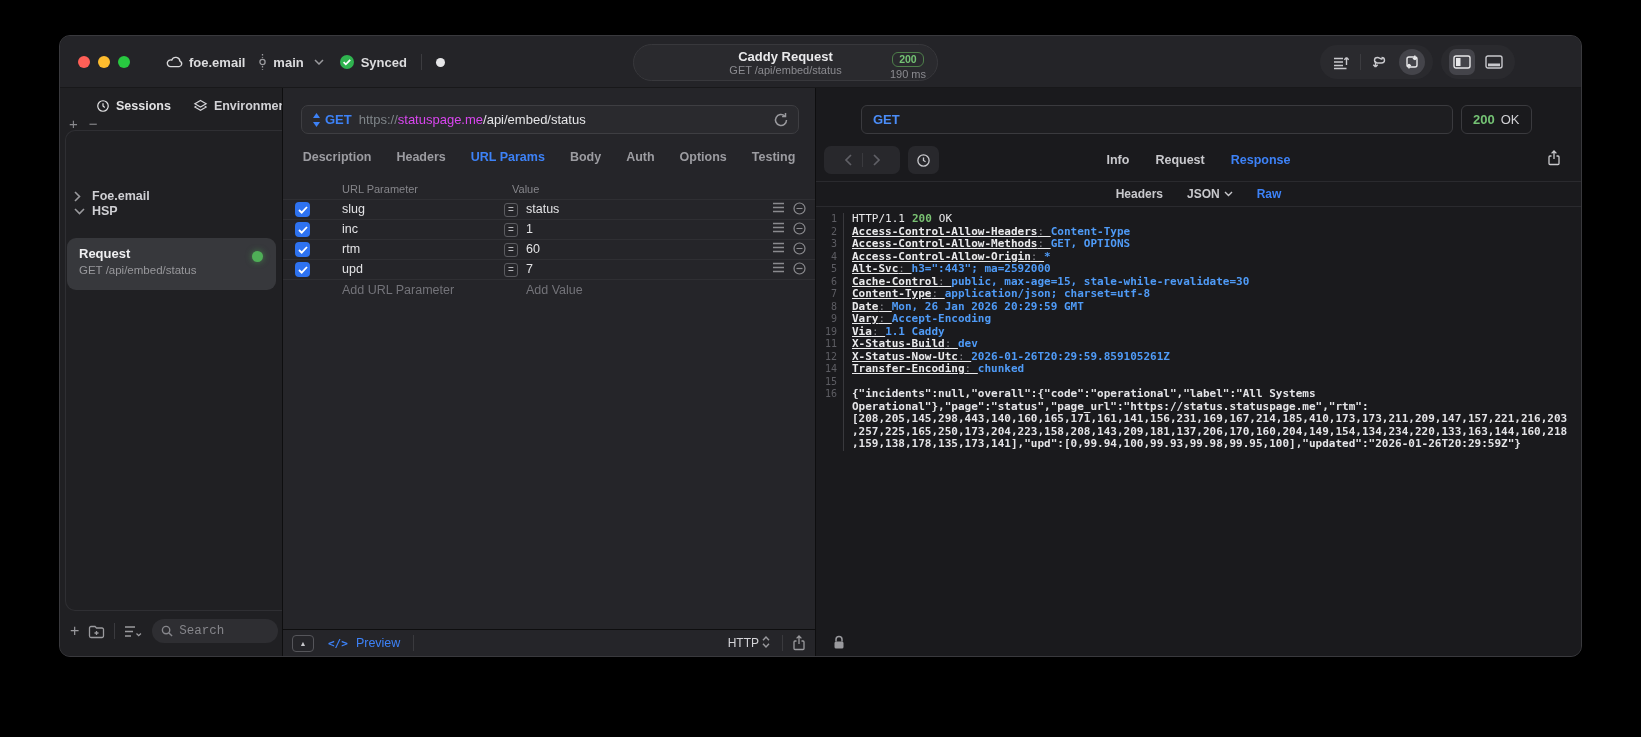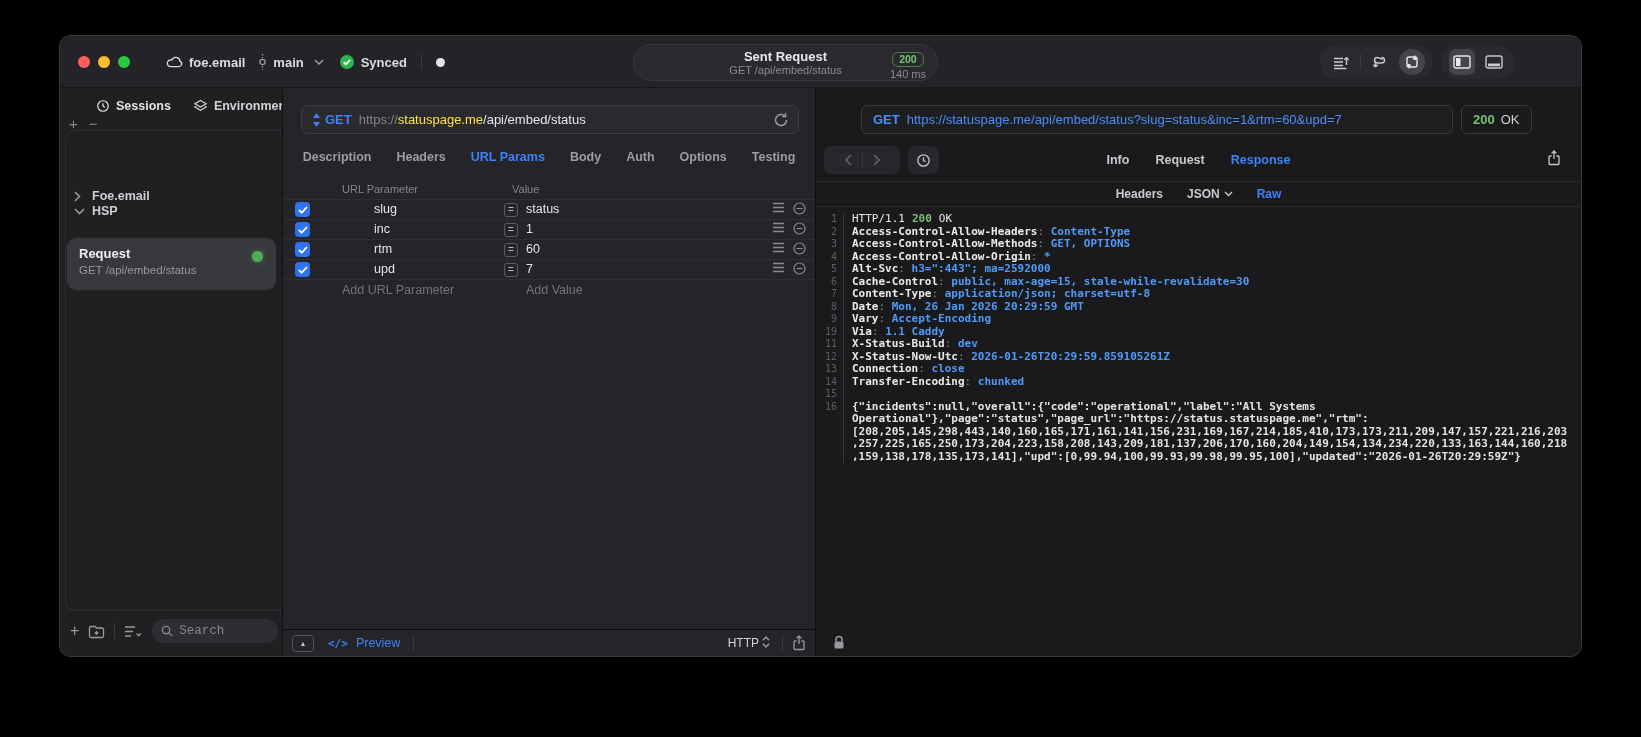--- a/index.html
+++ b/index.html
@@ -73,36 +73,36 @@
   .sb-search input { background:transparent; border:none; outline:none; color:#a3a3a3;
                      font-size:12.5px; width:100%; font-family:Liberation Mono, monospace; }
   .sb-search input::placeholder { color:#86868b; }
 
   
   .url-bar { position:absolute; left:18px; top:17px; width:498px; height:29px;
              background:#2a2a2e; border:1px solid #3e3e42; border-radius:7px;
              display:flex; align-items:center; padding:0 10px; font-size:13px; }
   .method { color:#3d82f7; font-weight:700; margin:0 7px 0 4px; }
   .u-proto { color:#7f8589; }
-  .u-host { color:#fde047; }
+  .u-host { color:#d946ef; }
   .u-path { color:#e6e6e8; }
   .refresh { margin-left:auto; color:#9a9a9e; }
   .req-tabs { position:absolute; top:62px; left:0; right:0; display:flex; justify-content:center;
               gap:25px; font-size:12.5px; font-weight:600; color:#9c9ca1; }
   .req-tab.active { color:#3d82f7; }
   .params { position:absolute; top:94px; left:0; right:0; }
   .p-head { position:relative; height:18px; font-size:11px; color:#85858a;
             border-bottom:1px solid #2f2f33; }
   .p-head .c1 { position:absolute; left:59px; top:1px; }
   .p-head .c2 { position:absolute; left:229px; top:1px; }
   .p-row { position:relative; height:20px; border-bottom:1px solid #2f2f33;
            font-size:12.5px; color:#e3e3e5; }
   .p-cb { position:absolute; left:12px; top:2px; width:15px; height:15px; border-radius:4px;
           background:#2e72f0; display:flex; align-items:center; justify-content:center; }
-  .p-name { position:absolute; left:59px; top:2px;margin-left:32px; }
+  .p-name { position:absolute; left:59px; top:2px; }
   .p-eq { position:absolute; left:221px; top:3px; width:14px; height:14px; border:1px solid #5a5a5f;
           border-radius:3px; color:#b9b9bd; font-size:10px; line-height:12px; text-align:center; }
   .p-val { position:absolute; left:243px; top:2px; }
   .p-icons { position:absolute; right:9px; top:2px; display:flex; gap:8px; color:#8a8a8e; }
   .p-add { position:relative; height:20px; font-size:12.5px; color:#737379; }
   .p-add .a1 { position:absolute; left:59px; top:3px; }
   .p-add .a2 { position:absolute; left:243px; top:3px; }
   .req-footer { position:absolute; left:0; right:0; bottom:0; height:27px; border-top:1px solid #0e0e0f;
                 display:flex; align-items:center; padding:0 9px; }
   .collapse-box { width:22px; height:17px; border:1px solid #55555a; border-radius:4px;
@@ -140,21 +140,21 @@
                   font-weight:600; color:#c9c9cd; }
   .resp-subtab { display:flex; align-items:center; gap:4px; }
   .resp-subtab.active { color:#3d82f7; }
   .code-area { position:absolute; top:119px; left:0; right:0; bottom:0; padding:6px 8px 0 0;
                font-family:"DejaVu Sans Mono",monospace; font-size:11px; line-height:12.5px;
                overflow:hidden; }
   .cl { display:flex; min-height:12.5px; }
   .ln { width:28px; min-width:28px; text-align:right; color:#5d5d63; padding-right:6px;
         border-right:1px solid #39393d; margin-right:8px; font-size:10px; }
   .ct { white-space:pre-wrap; overflow-wrap:anywhere; color:#e4e4e7; }
-  .hn { color:#eaeaec; font-weight:700; }
+  .hn { color:#eaeaec; font-weight:700;text-decoration:underline; }
   .hn::after { content:": "; color:#85858a; font-weight:400; white-space:pre; }
   .hv { color:#4f9bf7; font-weight:700; }
   .sl-p { color:#eaeaec; margin-right:7px; }
   .sl-c { color:#79c172; font-weight:700; margin-right:7px; }
   .sl-t { color:#eaeaec; }
   .body-json { font-weight:700; }
   .lock-corner { position:absolute; left:16px; bottom:6px; color:#9a9a9e; }
   svg { display:block; }
 </style>
 </head>
@@ -202,26 +202,26 @@
               </svg>
         </span>
         <span>Synced</span>
       </div>
       <div class="tb-sep"></div>
       <div class="white-dot"></div>
     </div>
 
     <div class="center-pill">
       <div class="pill-text">
-        <div class="pill-title">Sent Request</div>
+        <div class="pill-title">Caddy Request</div>
         <div class="pill-sub">GET /api/embed/status</div>
       </div>
       <div class="pill-right">
         <div class="pill-badge">200</div>
-        <div class="pill-ms">140 ms</div>
+        <div class="pill-ms">190 ms</div>
       </div>
     </div>
 
     <div class="tb-right">
       <div class="icon-pill">
         <div class="icon-btn">
           <span>
             <svg width="17" height="15" viewBox="0 0 17 15" stroke="#c9c9cd" fill="none" stroke-width="1.4">
               <path d="M1 3.5h9M1 7h9M1 10.5h9M1 13.5h12.5"></path>
               <path d="M13.5 10V2.5M13.5 2.5L11.3 4.7M13.5 2.5l2.2 2.2"></path>
@@ -502,21 +502,20 @@
               <path d="M7 1v8M4.6 3.4L7 1l2.4 2.4"></path>
                 </svg>
           </span>
         </div>
       </div>
     </section>
 
     <section class="response-pane">
       <div class="resp-url">
         <span class="m">GET</span>
-        <span>https://statuspage.me/api/embed/status?slug=status&amp;inc=1&amp;rtm=60&amp;upd=7</span>
       </div>
       <div class="resp-badge">
         <span class="code">200</span>
         <span class="txt">OK</span>
       </div>
 
       <div class="nav-group">
         <span>
           <svg width="8" height="12" viewBox="0 0 8 12" fill="none" stroke="#606066" stroke-width="1.7">
                 <path d="M7 1L2 6l5 5"></path>
@@ -607,24 +606,20 @@
               <span class="ln">19</span>
               <span class="ct"><span class="hn">Via</span><span class="hv">1.1 Caddy</span></span>
             </div>
         <div class="cl">
               <span class="ln">11</span>
               <span class="ct"><span class="hn">X-Status-Build</span><span class="hv">dev</span></span>
             </div>
         <div class="cl">
               <span class="ln">12</span>
               <span class="ct"><span class="hn">X-Status-Now-Utc</span><span class="hv">2026-01-26T20:29:59.859105261Z</span></span>
-            </div>
-        <div class="cl">
-              <span class="ln">13</span>
-              <span class="ct"><span class="hn">Connection</span><span class="hv">close</span></span>
             </div>
         <div class="cl">
               <span class="ln">14</span>
               <span class="ct"><span class="hn">Transfer-Encoding</span><span class="hv">chunked</span></span>
             </div>
 
         <div class="cl">
               <span class="ln">15</span>
               <span class="ct"></span>
             </div>

